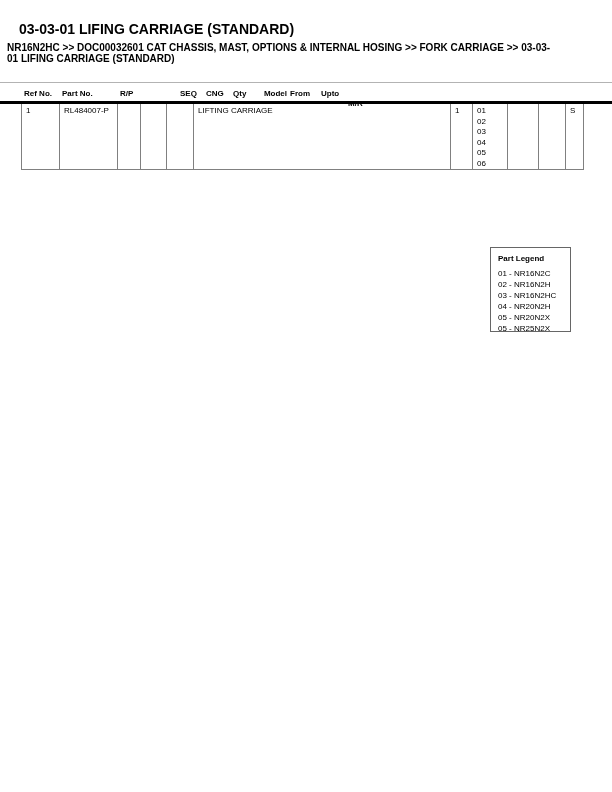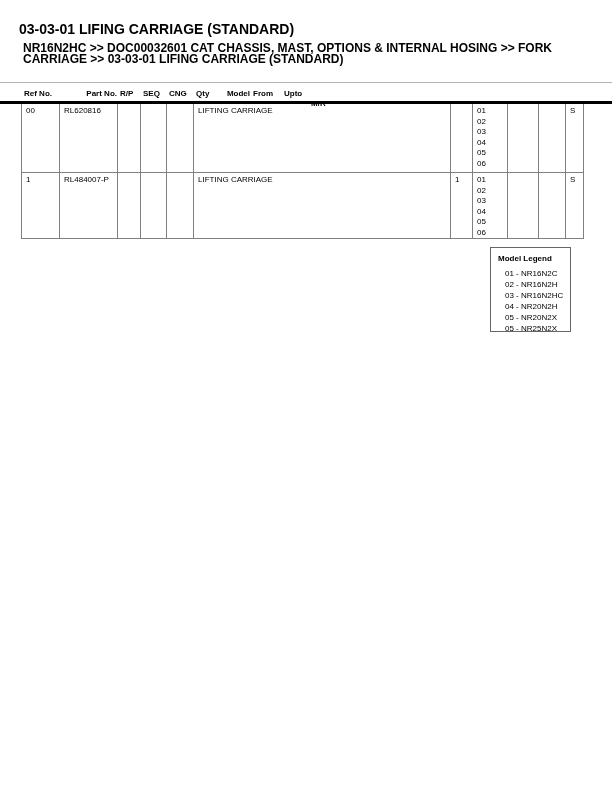--- a/index.html
+++ b/index.html
@@ -19,24 +19,24 @@
   .doc-title {
     position: absolute;
     left: 19px;
     top: 21px;
     font-size: 14px;
     font-weight: bold;
     white-space: nowrap;
   }
   .breadcrumb {
     position: absolute;
-    left: 23px;
+    left: 7px;
     top: 43px;
     width: 552px;
-    font-size: 12px;
+    font-size: 10px;
     font-weight: bold;
     line-height: 10.5px;
   }
   .rule-thin {
     position: absolute;
     left: 0;
     top: 82px;
     width: 612px;
     height: 1px;
     background: #b3b3b3;
@@ -57,23 +57,23 @@
     font-size: 8px;
     font-weight: bold;
   }
   .col-heads span {
     box-sizing: border-box;
     padding-left: 3px;
     white-space: nowrap;
     overflow: visible;
   }
   .w-ref  { width: 38px; }
-  .w-part { width: 58px; text-align: right; }
+  .w-part { width: 58px; }
   .w-rp   { width: 23px; }
-  .w-seq  { width: 26px; }
+  .w-seq  { width: 26px; margin-left: 37px; }
   .w-cng  { width: 27px; }
   .w-desc { width: 257px; }
   .w-qty  { width: 22px; }
   .w-model{ width: 35px; text-align: right; }
   .w-from { width: 31px; }
   .w-upto { width: 27px; }
   .w-mr   { width: 18px; margin-top: 10px; }
 
   table.parts {
     position: absolute;
@@ -113,21 +113,21 @@
   }
   .legend-title {
     font-size: 8px;
     font-weight: bold;
     margin: 6px 0 5px 7px;
     white-space: nowrap;
   }
   .legend-entry {
     font-size: 8px;
     line-height: 11px;
-    margin-left: 14px;
+    margin-left: 7px;
     white-space: nowrap;
   }
 </style>
 </head>
 <body>
 
 <div class="page">
 
   <div class="doc-title">03-03-01 LIFING CARRIAGE (STANDARD)</div>
 
@@ -158,38 +158,20 @@
       <col style="width:26px">
         <col style="width:27px">
         <col style="width:257px">
       <col style="width:22px">
         <col style="width:35px">
         <col style="width:31px">
       <col style="width:27px">
         <col style="width:18px">
     </colgroup>
     <tbody>
-        <tr class="row-1">
-      <td>00</td>
-      <td>RL620816</td>
-      <td></td>
-      <td></td>
-      <td></td>
-      <td>LIFTING CARRIAGE</td>
-      <td></td>
-      <td class="models-cell">01
-02
-03
-04
-05
-06</td>
-      <td></td>
-      <td></td>
-      <td>S</td>
-    </tr>
     <tr class="row-2">
       <td>1</td>
       <td>RL484007-P</td>
       <td></td>
       <td></td>
       <td></td>
       <td>LIFTING CARRIAGE</td>
       <td>1</td>
       <td class="models-cell">01
 02
@@ -198,21 +180,21 @@
 05
 06</td>
       <td></td>
       <td></td>
       <td>S</td>
     </tr>
   </tbody>
     </table>
 
   <div class="legend">
-    <div class="legend-title">Model Legend</div>
+    <div class="legend-title">Part Legend</div>
     <div class="legend-entry">01 - NR16N2C</div>
     <div class="legend-entry">02 - NR16N2H</div>
     <div class="legend-entry">03 - NR16N2HC</div>
     <div class="legend-entry">04 - NR20N2H</div>
     <div class="legend-entry">05 - NR20N2X</div>
     <div class="legend-entry">05 - NR25N2X</div>
   </div>
 
 </div>
 

